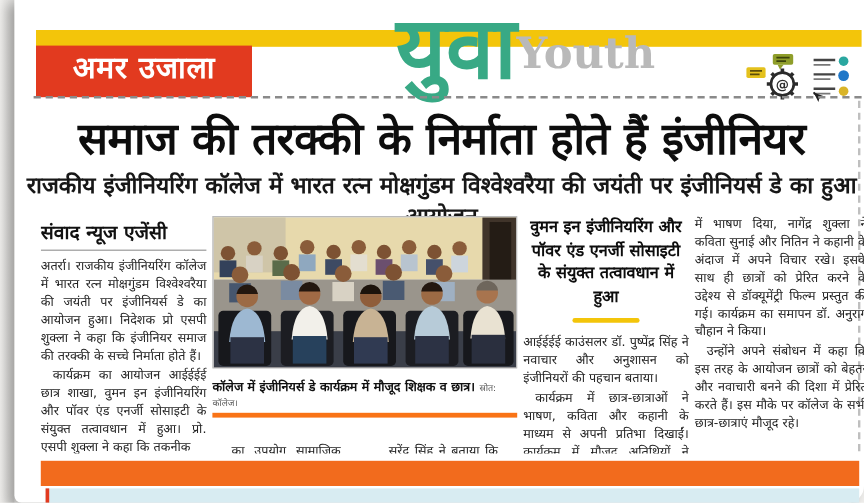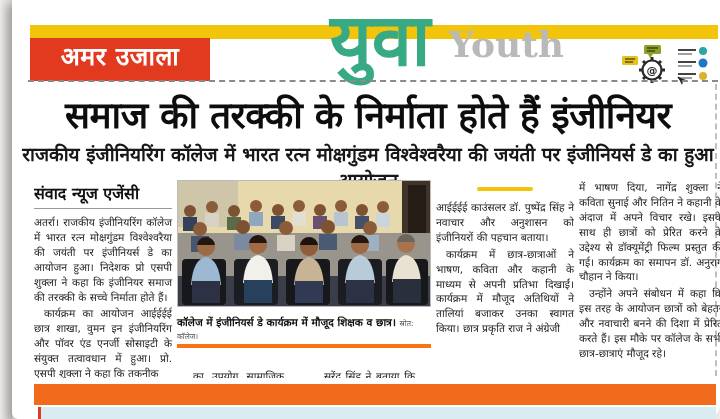--- a/index.html
+++ b/index.html
@@ -20,21 +20,21 @@
   .brand-box{
     position:absolute;left:18px;top:38px;width:180px;height:43px;background:#E23A1F;
     display:flex;align-items:flex-start;justify-content:center;
   }
   .brand-box span{color:#fff;font-weight:bold;font-size:25px;letter-spacing:0.5px;
     font-family:"DejaVu Sans",sans-serif;}
   .section-title{position:absolute;left:318px;top:-6px;height:92px;white-space:nowrap;}
   .section-hi{font-size:72px;font-weight:bold;color:#38A985;line-height:92px;
     font-family:"DejaVu Sans",sans-serif;}
   .section-en{font-size:36px;font-weight:bold;color:#b9b9b9;
-    font-family:"DejaVu Serif","Liberation Serif",serif;position:relative;top:-8px;margin-left:18px;}
+    font-family:"DejaVu Serif","Liberation Serif",serif;position:relative;top:-8px;margin-left:0;}
   .masthead-icons{position:absolute;right:8px;top:42px;}
   .dashed-sep{position:absolute;left:16px;right:2px;top:80px;border-top:2px dashed #8a8a8a;}
   .right-dashed{position:absolute;right:3px;top:84px;height:292px;border-left:2px dashed #bfbfbf;}
   
   .headline{
     position:absolute;left:10px;top:88px;width:692px;
     font-size:37px;font-weight:bold;color:#0d0d0d;text-align:center;
     font-family:"DejaVu Sans",sans-serif;letter-spacing:-0.5px;
   }
   .subheadline{
@@ -233,20 +233,21 @@
           <span>कॉलेज में इंजीनियर्स डे कार्यक्रम में मौजूद शिक्षक व छात्र।</span>
           <span class="credit">स्रोत: कॉलेज।</span>
         </div>
         <div class="two-col">
           <p>का उपयोग सामाजिक विकास में होना चाहिए। शैक्षणिक डीन डॉ.</p>
           <p>सुरेंद्र सिंह ने बताया कि इंजीनियरिंग आधुनिक समाज की रीढ़ है।</p>
         </div>
       </div>
 
       <div class="col">
+        <div class="pullquote">वुमन इन इंजीनियरिंग और पॉवर एंड एनर्जी सोसाइटी के संयुक्त तत्वावधान में हुआ</div>
         <div class="yellow-rule"></div>
         <p>आईईईई काउंसलर डॉ. पुष्पेंद्र सिंह ने नवाचार और अनुशासन को इंजीनियरों की पहचान बताया।</p>
         <p class="indent">कार्यक्रम में छात्र-छात्राओं ने भाषण, कविता और कहानी के माध्यम से अपनी प्रतिभा दिखाईं। कार्यक्रम में मौजूद अतिथियों ने तालियां बजाकर उनका स्वागत किया। छात्र प्रकृति राज ने अंग्रेजी</p>
       </div>
 
       <div class="col">
         <p>में भाषण दिया, नागेंद्र शुक्ला ने कविता सुनाई और नितिन ने कहानी के अंदाज में अपने विचार रखे। इसके साथ ही छात्रों को प्रेरित करने के उद्देश्य से डॉक्यूमेंट्री फिल्म प्रस्तुत की गई। कार्यक्रम का समापन डॉ. अनुराग चौहान ने किया।</p>
         <p class="indent">उन्होंने अपने संबोधन में कहा कि इस तरह के आयोजन छात्रों को बेहतर और नवाचारी बनने की दिशा में प्रेरित करते हैं। इस मौके पर कॉलेज के सभी छात्र-छात्राएं मौजूद रहे।</p>
       </div>
     </div>

